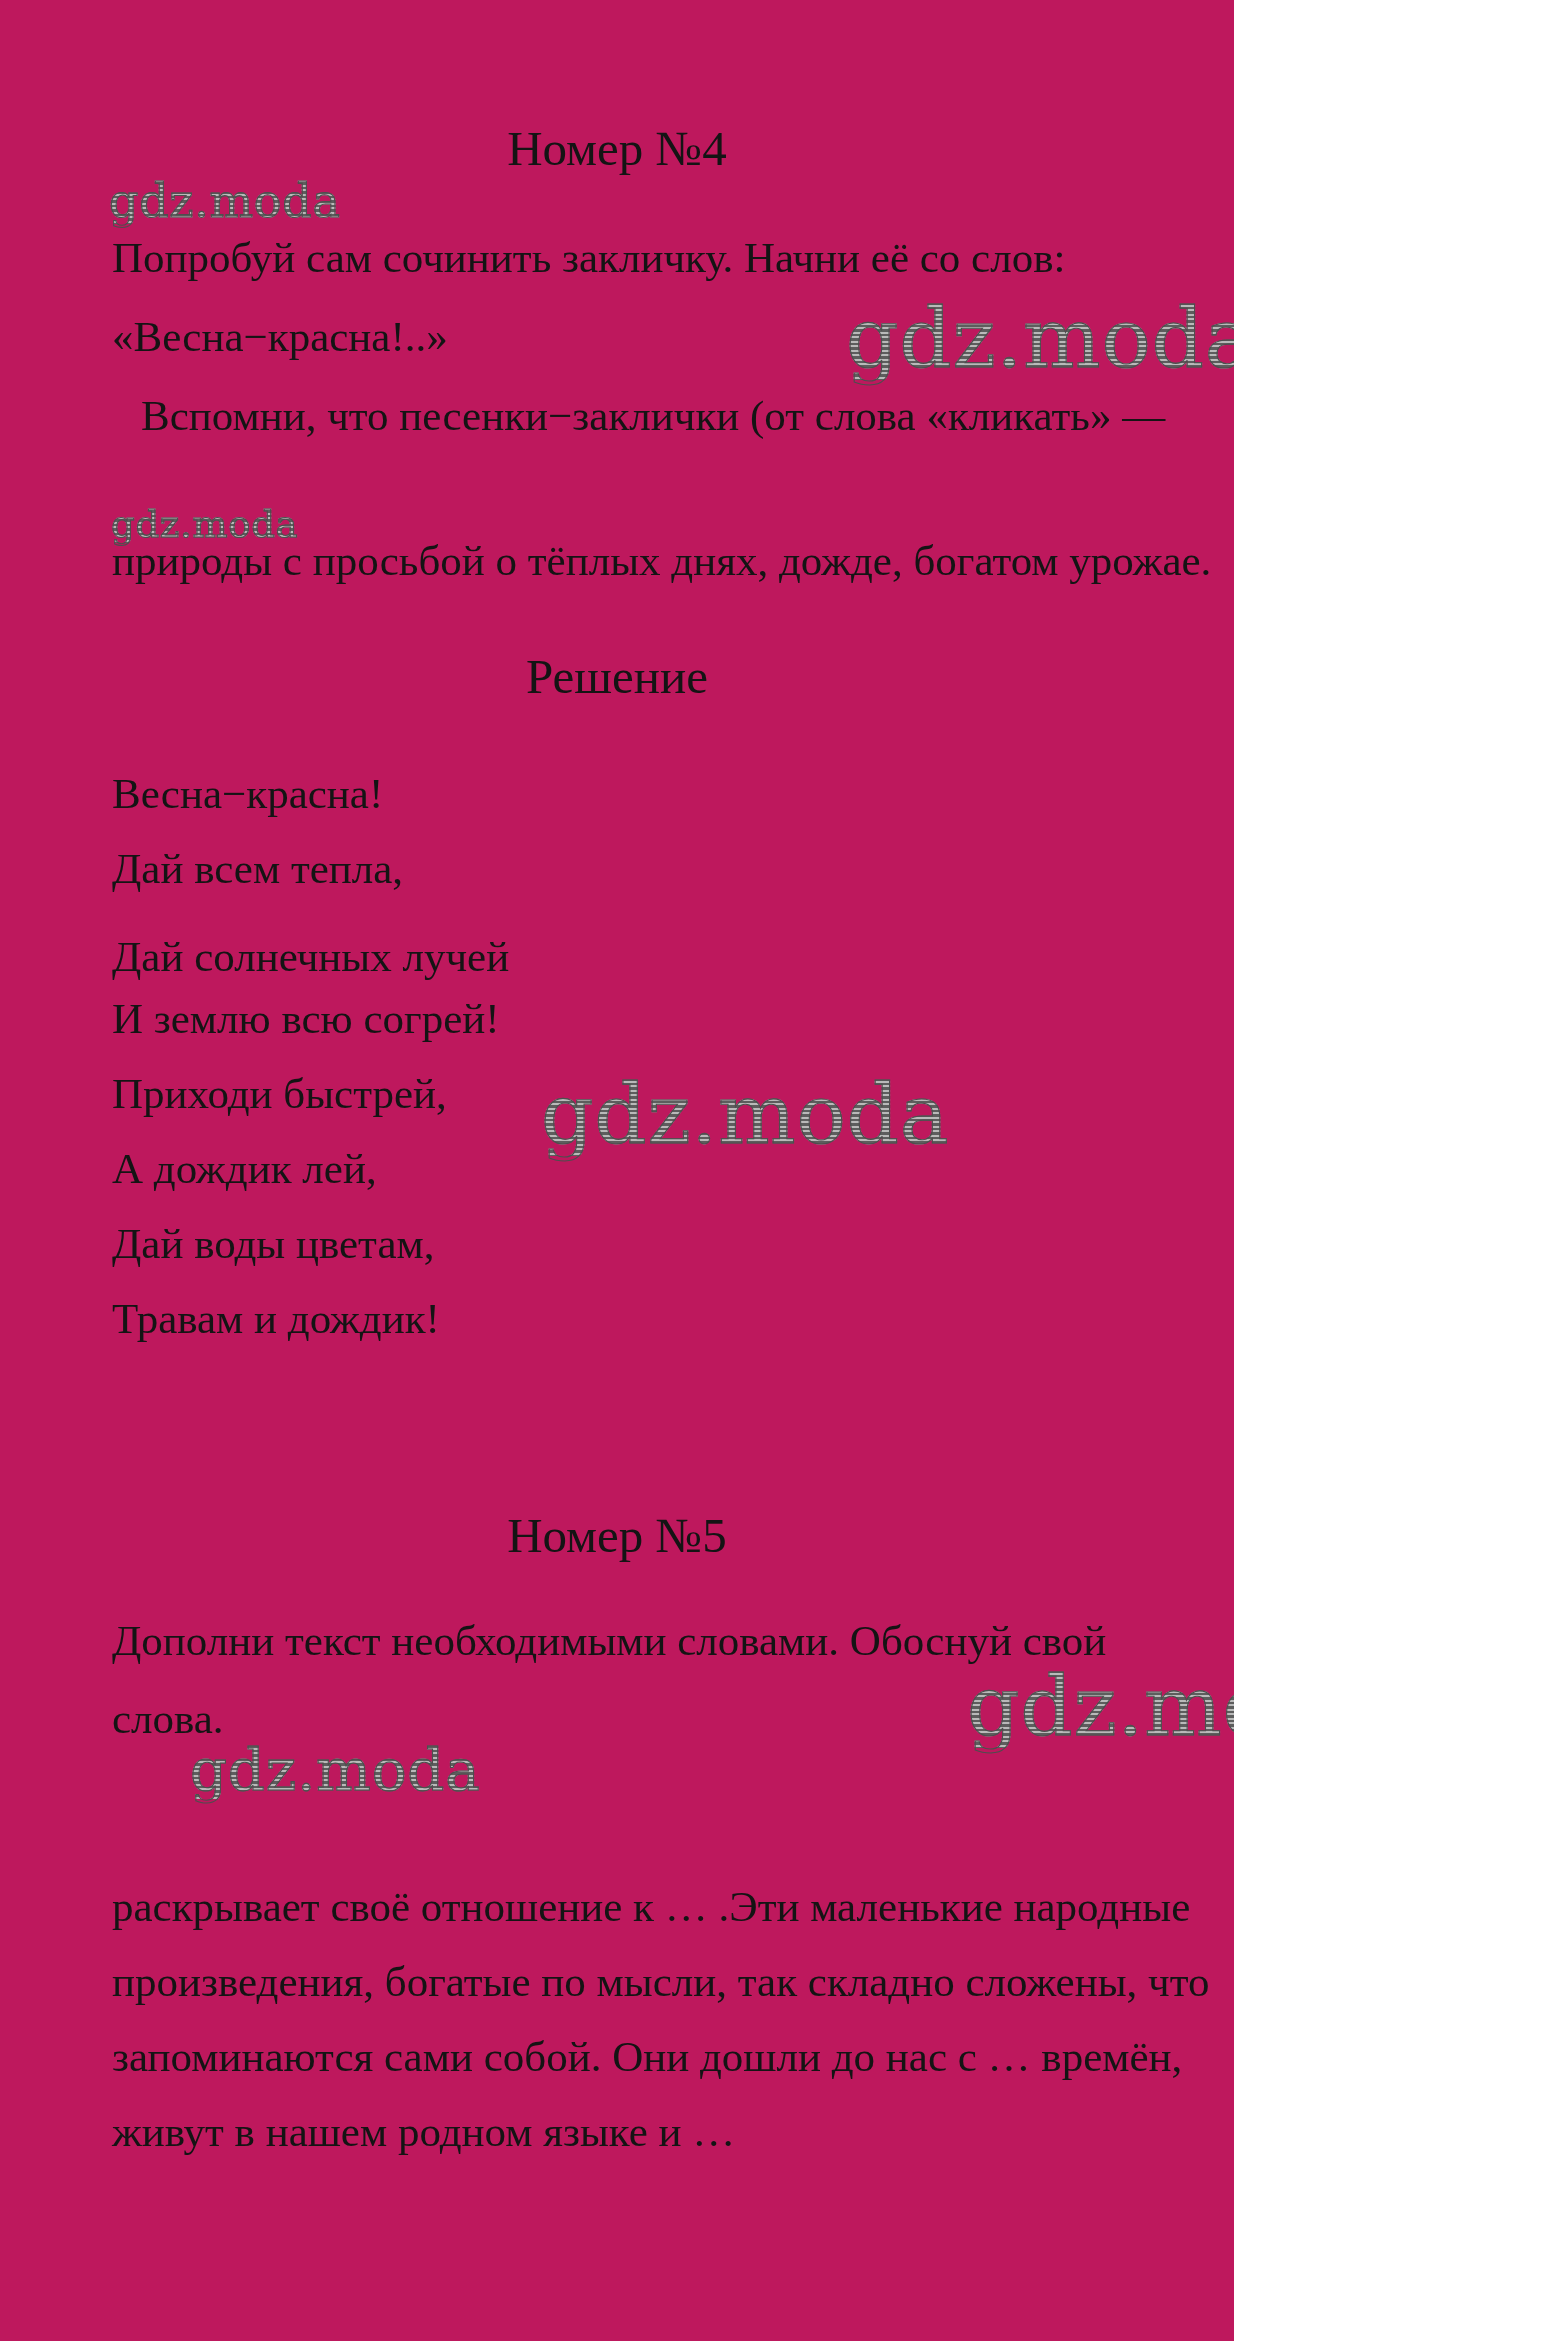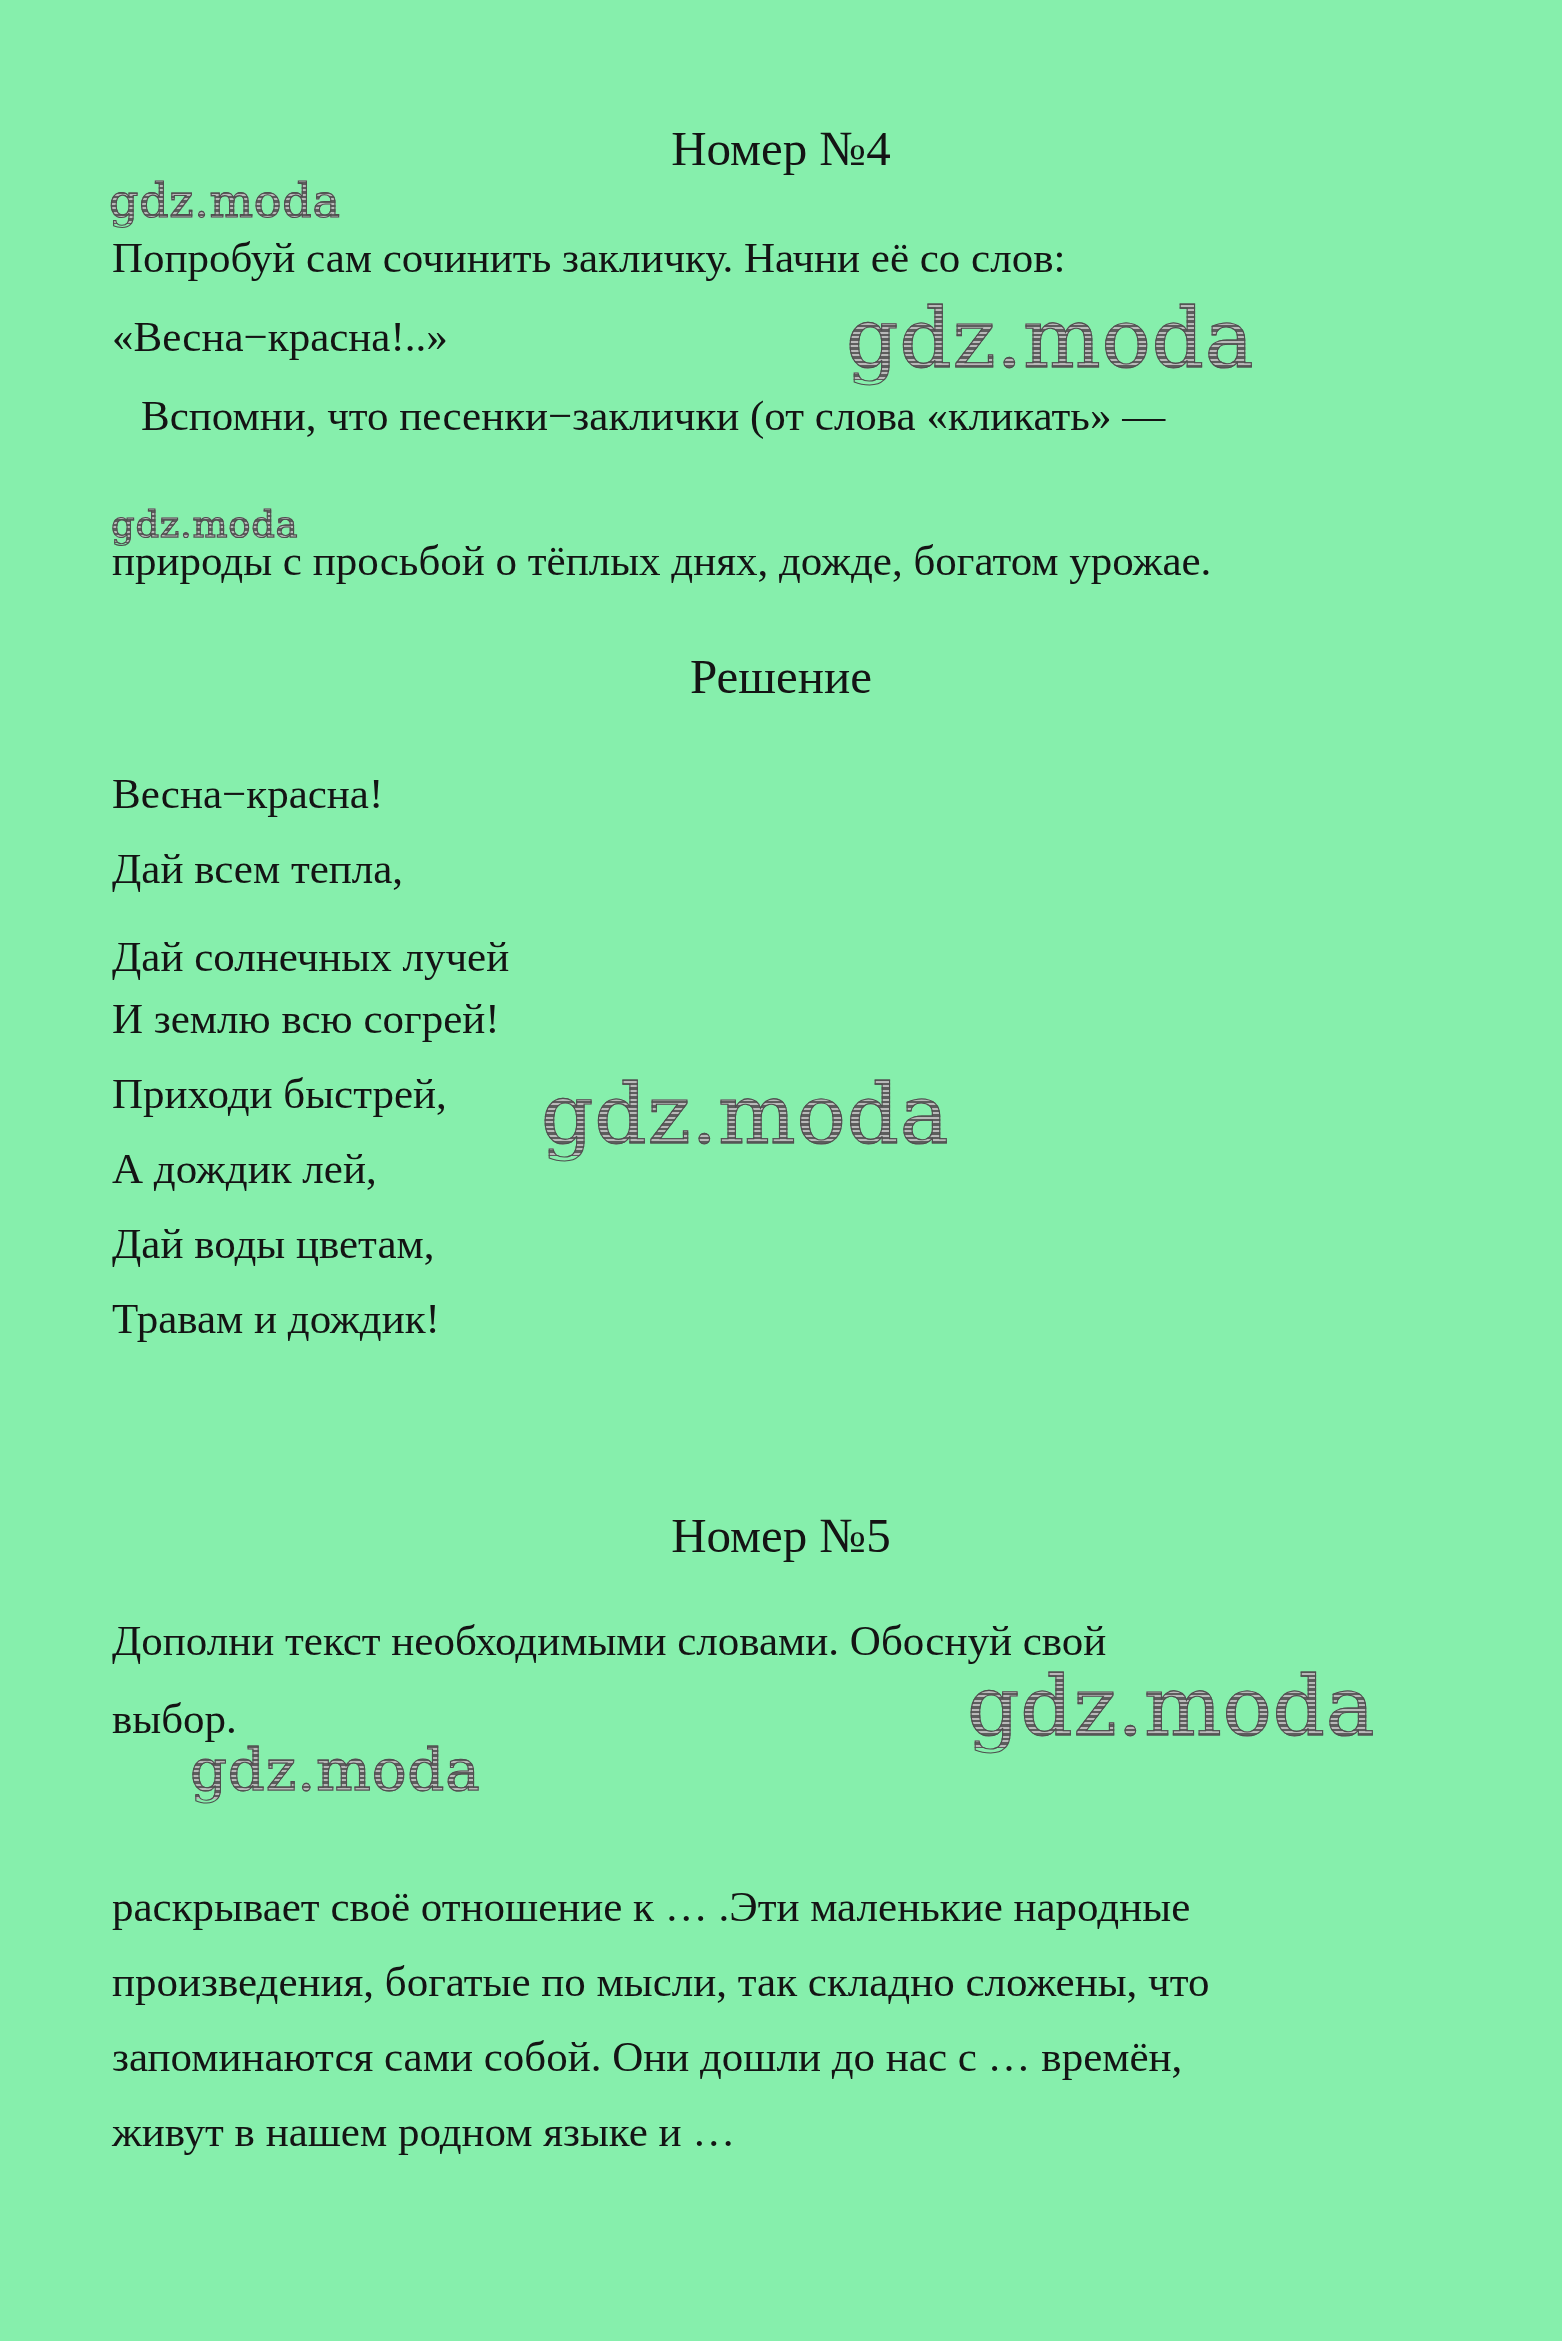--- a/index.html
+++ b/index.html
@@ -3,23 +3,23 @@
 <meta charset="utf-8">
 <title>Document</title>
 <style>
   html, body {
     margin: 0;
     padding: 0;
     background: #ffffff;
   }
   .page {
     position: relative;
-    width: 1562px;
+    width: 1234px;
     height: 2342px;
-    background: #86efac;
+    background: #be185d;
     overflow: hidden;
     font-family: "Liberation Serif", "DejaVu Serif", serif;
     color: #141414;
   }
   .heading {
     position: absolute;
     left: 0;
     width: 100%;
     text-align: center;
     font-size: 49px;
@@ -101,21 +101,21 @@
   <div class="bodyline" style="top:1222px;">Дай воды цветам,</div>
 
   <div class="bodyline" style="top:1297px;">Травам и дождик!</div>
 
   <div class="heading" style="top:1511px;">Номер №5</div>
 
   <div class="bodyline" style="top:1619px;">Дополни текст необходимыми словами. Обоснуй свой</div>
 
   <div class="watermark wm-large" style="left:967px; top:1666px;">gdz.moda</div>
 
-  <div class="bodyline" style="top:1697px;">выбор.</div>
+  <div class="bodyline" style="top:1697px;">слова.</div>
 
   <div class="watermark wm-medium" style="left:190px; top:1741px;">gdz.moda</div>
 
 
   <div class="bodyline" style="top:1885px;">раскрывает своё отношение к … .Эти маленькие народные</div>
 
   <div class="bodyline" style="top:1960px;">произведения, богатые по мысли, так складно сложены, что</div>
 
   <div class="bodyline" style="top:2035px;">запоминаются сами собой. Они дошли до нас с … времён,</div>
 

